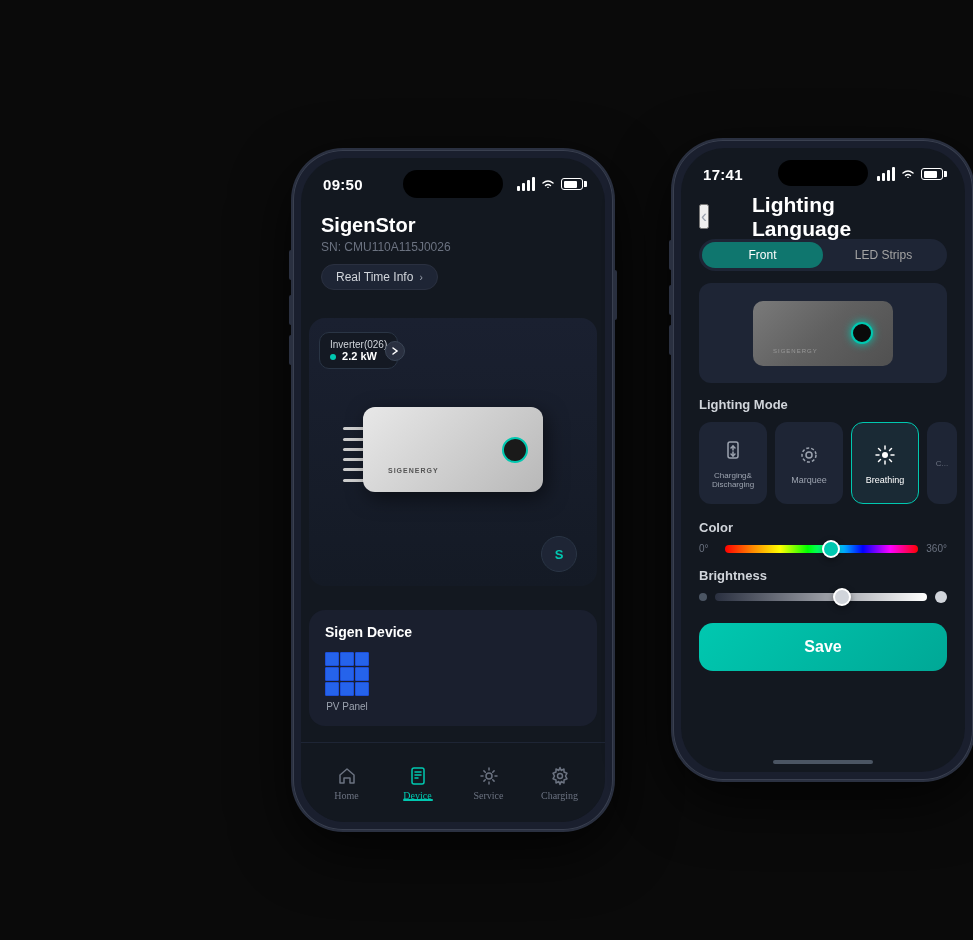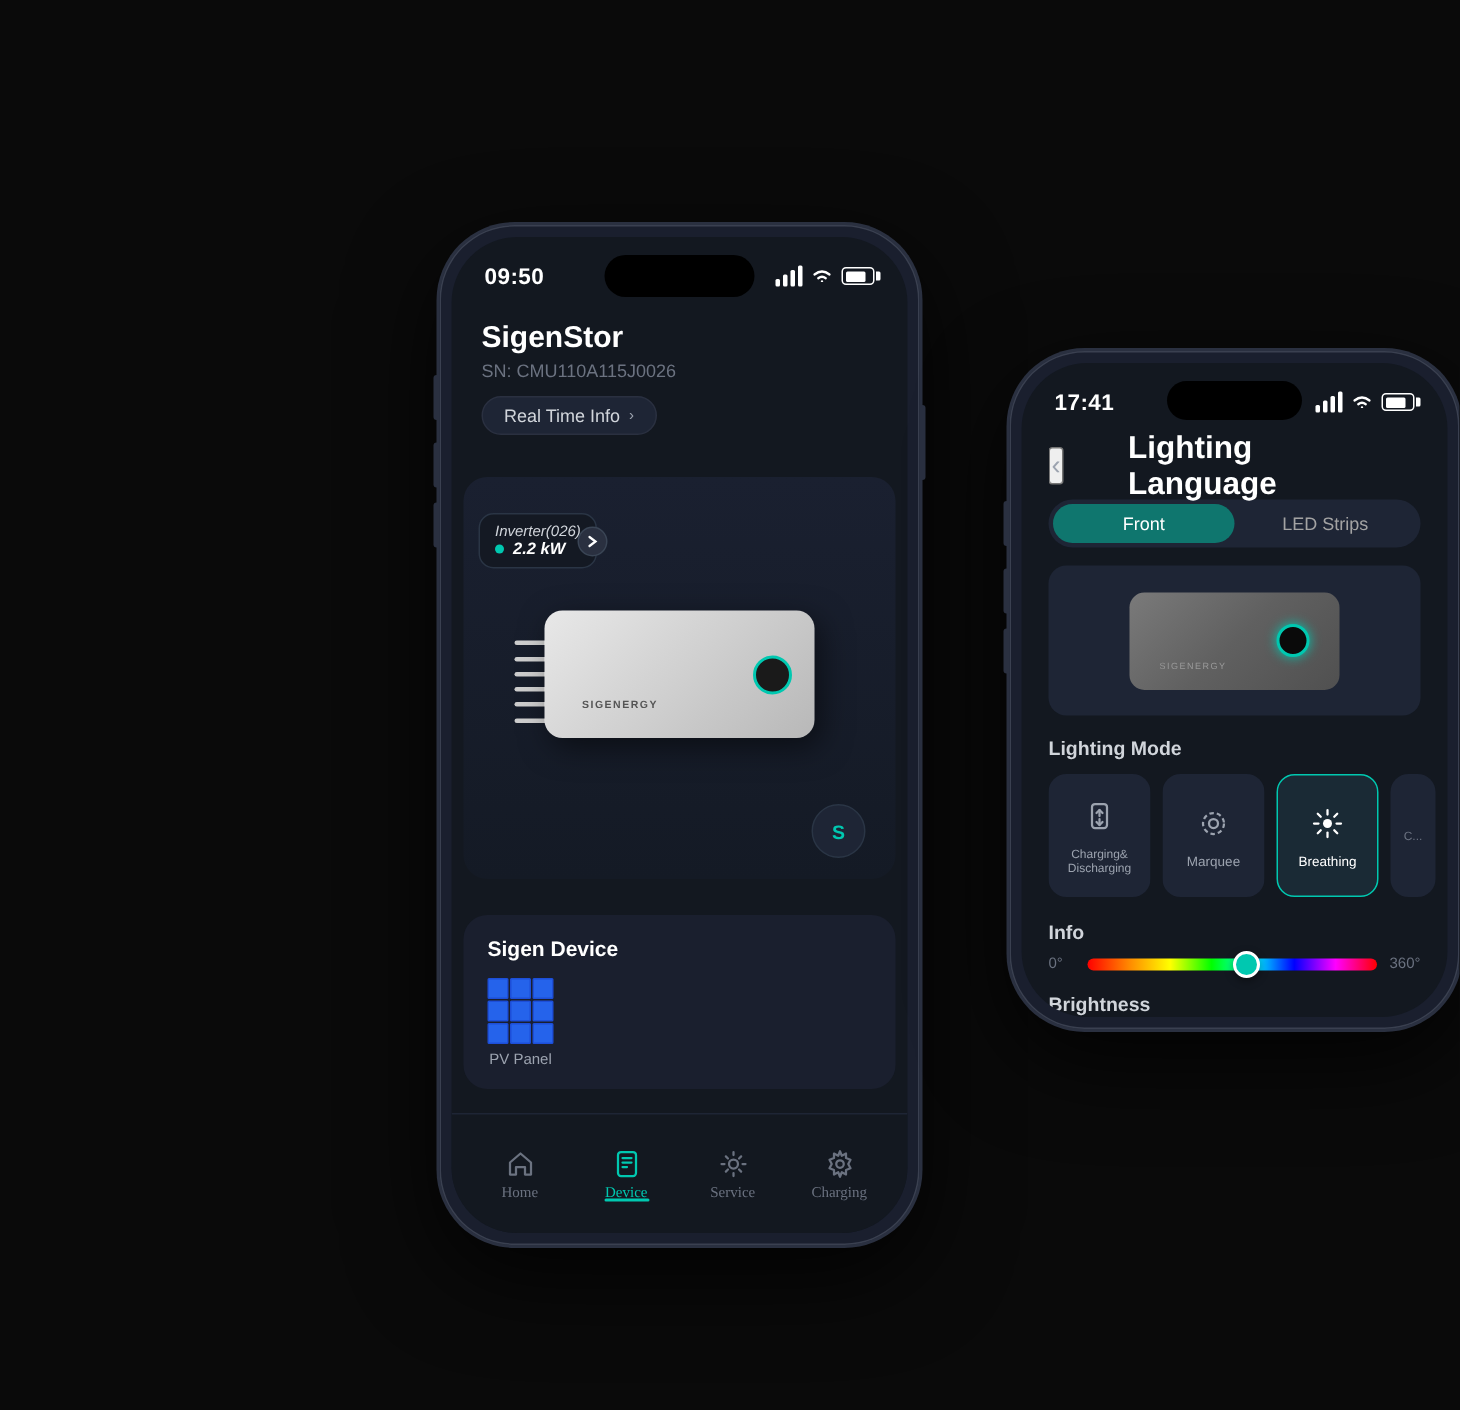--- a/index.html
+++ b/index.html
@@ -33,21 +33,21 @@
     }
 
     .phone-left {
       width: 320px;
       height: 680px;
       margin-top: 40px;
     }
 
     .phone-right {
       width: 300px;
-      height: 452px;
+      height: 640px;
       margin-top: -20px;
     }
 
     
     .phone::before {
       content: '';
       position: absolute;
       left: -4px;
       top: 100px;
       width: 4px;
@@ -277,31 +277,30 @@
     }
     .vent-line {
       width: 100%;
       height: 3px;
       background: linear-gradient(90deg, #ccc, #e0e0e0);
       border-radius: 2px;
     }
 
     .inverter-tooltip {
       position: absolute;
-      top: 24px;
+      top: 14px;
       left: 10px;
       background: rgba(20, 25, 35, 0.95);
       border: 1px solid #2a3545;
       border-radius: 10px;
       padding: 6px 10px;
       display: flex;
       align-items: center;
       gap: 8px;
       white-space: nowrap;
-      font-style: italic;
     }
 
     .inverter-tooltip-text {
       font-size: 10px;
       color: #d1d5db;
     }
 
     .inverter-power {
       font-size: 11px;
       color: #fff;
@@ -950,21 +949,21 @@
               </svg>
             </div>
             <span class="mode-name">Breathing</span>
           </div>
           <div class="mode-partial">
             <span style="font-size:8px; color:#6b7280;">C...</span>
           </div>
         </div>
 
         <div class="color-section">
-          <div class="section-label" style="padding:0; margin-bottom:8px;">Info</div>
+          <div class="section-label" style="padding:0; margin-bottom:8px;">Color</div>
           <div class="color-range-row">
             <span class="range-label-small">0°</span>
             <div class="color-slider-track">
               <div class="slider-thumb" style="left: calc(55% - 9px);"></div>
             </div>
             <span class="range-label-small">360°</span>
           </div>
         </div>
 
         <div class="brightness-section">

